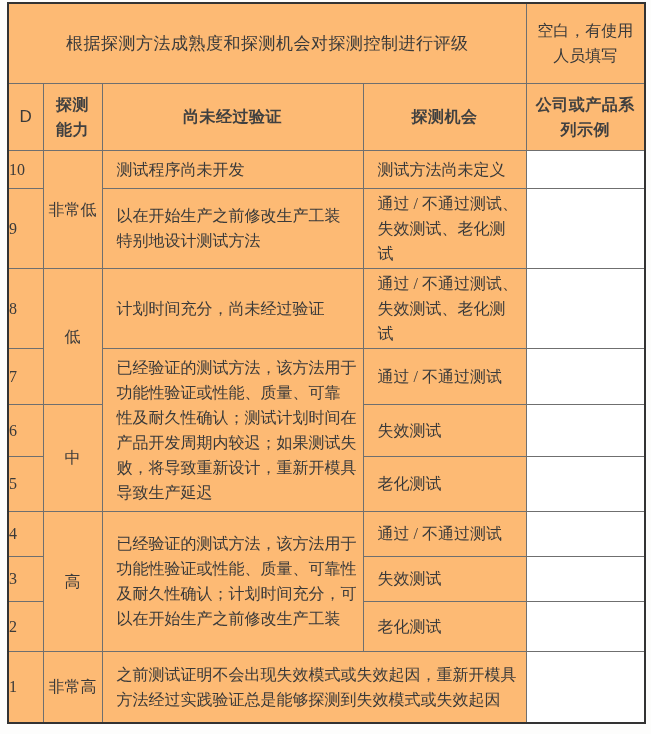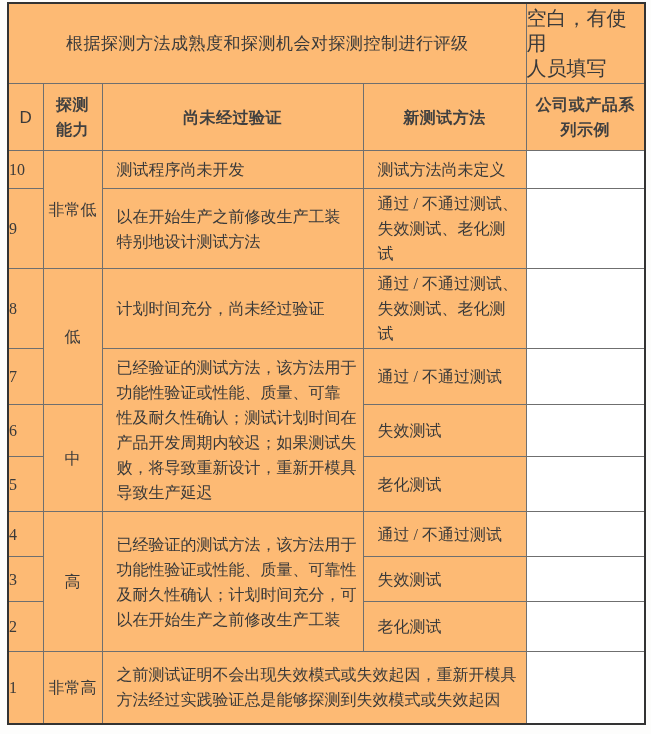--- a/index.html
+++ b/index.html
@@ -36,22 +36,22 @@
     padding: 2px 0;
     overflow: hidden;
   }
   .left   { text-align: left; padding-left: 14px; padding-right: 5px; }
   .title-cell {
     text-align: center;
     font-size: 17px;
     letter-spacing: 0.5px;
   }
   .fill-note-cell {
-    text-align: left;
-    font-size: 20px;
+    text-align: center;
+    font-size: 16px;
   }
   .col-head {
     font-family: "Liberation Sans", "DejaVu Sans", sans-serif;
     font-weight: bold;
     text-align: center;
     color: #404040;
     letter-spacing: 0.5px;
   }
   .d-head {
     font-family: "Liberation Sans", "DejaVu Sans", sans-serif;
@@ -81,21 +81,21 @@
       <td colspan="4" class="title-cell">根据探测方法成熟度和探测机会对探测控制进行评级</td>
       <td class="fill-note-cell">空白，有使用
 人员填写</td>
     </tr>
 
     <tr style="height:67px">
       <td class="d-head">D</td>
       <td class="col-head">探测
 能力</td>
       <td class="col-head">尚未经过验证</td>
-      <td class="col-head">新测试方法</td>
+      <td class="col-head">探测机会</td>
       <td class="col-head">公司或产品系
 列示例</td>
     </tr>
 
     <tr style="height:38px">
       <td class="num-cell">10</td>
       <td rowspan="2" class="cap-cell">非常低</td>
       <td class="left">测试程序尚未开发</td>
       <td class="left">测试方法尚未定义</td>
       <td class="example-cell"></td>

